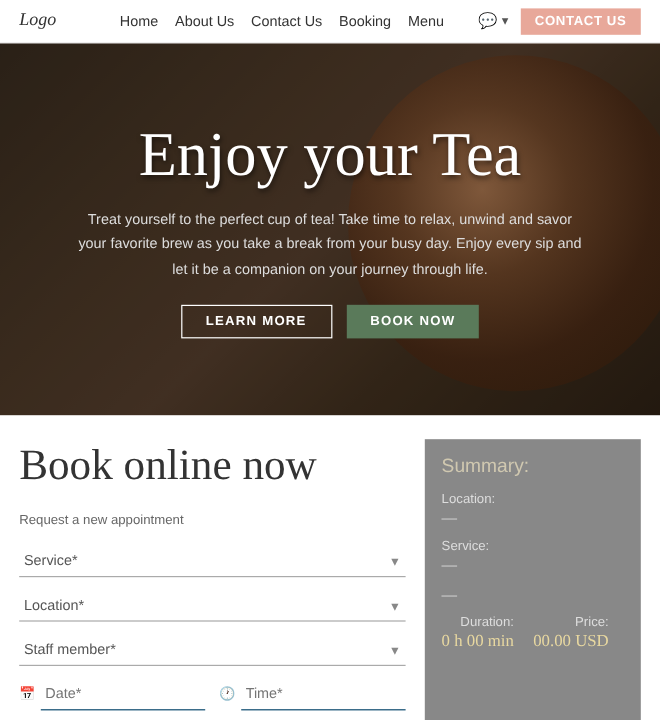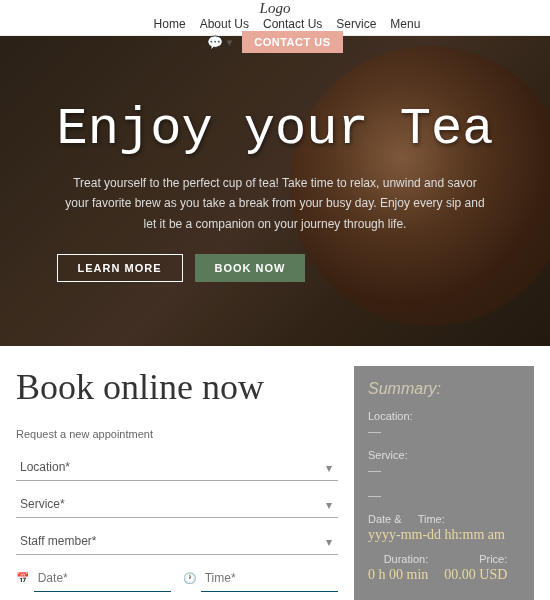--- a/index.html
+++ b/index.html
@@ -2,21 +2,21 @@
 <html><head>
   <meta charset="utf-8">
   <style>
     * { box-sizing: border-box; margin: 0; padding: 0; }
     body { font-family: Arial, sans-serif; font-size: 13px; width: 550px; overflow-x: hidden; background: #fff; }
 
     
     .navbar {
       display: flex; align-items: center; justify-content: space-between;
       padding: 0 16px; height: 36px; background: #fff; border-bottom: 1px solid #eee;
-      position: relative; z-index: 10; flex-direction: column;
+      position: relative; z-index: 10;
     }
     .logo { font-family: Georgia, serif; font-style: italic; font-size: 15px; color: #333; }
     .nav-links { display: flex; gap: 14px; align-items: center; padding-left: 24px; }
     .nav-links a { text-decoration: none; color: #333; font-size: 12px; }
     .nav-right { display: flex; align-items: center; gap: 10px; }
     .nav-icon { display: flex; align-items: center; gap: 3px; cursor: pointer; }
     .contact-btn {
       background: #e8a89a; color: #fff; border: none; padding: 5px 12px;
       font-size: 11px; font-weight: bold; cursor: pointer; letter-spacing: 0.5px;
     }
@@ -34,27 +34,27 @@
     .hero-cup {
       position: absolute; right: -20px; top: 10px; width: 280px; height: 280px;
       border-radius: 50%;
       background: radial-gradient(circle at 40% 40%, #8b6040 0%, #5a3820 30%, #3a2010 60%, #2a1808 100%);
       opacity: 0.85;
     }
     .hero-content {
       position: relative; z-index: 2; text-align: center; color: #fff; padding: 0 40px;
     }
     .hero-title {
-      font-family: Liberation Mono, monospace; font-size: 52px; color: #fff;
+      font-family: Liberation Serif, serif; font-size: 52px; color: #fff;
       margin-bottom: 14px; text-shadow: 1px 2px 4px rgba(0,0,0,0.5);
     }
     .hero-sub {
       font-size: 12px; color: #ddd; line-height: 1.7; max-width: 420px; margin: 0 auto 20px;
     }
-    .hero-buttons { display: flex; gap: 12px; }
+    .hero-buttons { display: flex; gap: 12px; justify-content: center; }
     .btn-learn {
       background: transparent; border: 1.5px solid #fff; color: #fff;
       padding: 7px 20px; font-size: 11px; letter-spacing: 1px; cursor: pointer;
       font-weight: bold;
     }
     .btn-book-hero {
       background: #5a7a5a; border: none; color: #fff;
       padding: 2px 20px; font-size: 11px; letter-spacing: 1px; cursor: pointer;
       font-weight: bold;
     }
@@ -88,39 +88,39 @@
       padding: 6px 4px; font-size: 12px; color: #555; outline: none; background: transparent;
     }
     .input-icon-wrap { position: relative; display: flex; align-items: center; }
     .input-icon { font-size: 11px; color: #888; margin-right: 4px; }
 
     
     .summary-panel {
       width: 180px; background: #888; padding: 14px; color: #fff; flex-shrink: 0;
     }
     .summary-title {
-      font-size: 16px; font-style: italic; color: #d0c8b0; margin-bottom: 12px;
+      font-size: 16px; color: #d0c8b0; margin-bottom: 12px;
     }
     .summary-row { margin-bottom: 10px; }
     .summary-label { font-size: 11px; color: #ddd; margin-bottom: 2px; }
     .summary-dash { font-size: 13px; color: #ccc; }
     .summary-date-row { display: flex; gap: 16px; }
     .summary-italic { font-family: 'Brush Script MT', cursive; font-size: 14px; color: #e8d8a0; }
     .summary-price-row { display: flex; gap: 16px; text-align: right; }
   </style>
 </head>
 <body>
 
 <nav class="navbar">
   <div class="logo">Logo</div>
   <div class="nav-links">
     <a>Home</a>
     <a>About Us</a>
     <a>Contact Us</a>
-    <a>Service</a>
+    <a>Booking</a>
     <a>Menu</a>
   </div>
   <div class="nav-right">
     <div class="nav-icon">
       <span>💬</span>
         <span style="font-size:11px; color:#555;">▾</span>
     </div>
     <button class="contact-btn">CONTACT US</button>
   </div>
 </nav>
@@ -138,27 +138,27 @@
   </div>
 </section>
 
 <div class="booking-section">
   <div class="booking-form">
     <div class="booking-title">Book online now</div>
     <div class="booking-sub">Request a new appointment</div>
 
     <div class="form-group select-wrapper">
       <select class="form-select">
-        <option>Location*</option>
+        <option>Service*</option>
       </select>
     </div>
 
     <div class="form-group select-wrapper">
       <select class="form-select">
-        <option>Service*</option>
+        <option>Location*</option>
       </select>
     </div>
 
     <div class="form-group select-wrapper">
       <select class="form-select">
         <option>Staff member*</option>
       </select>
     </div>
 
     <div class="form-row">
@@ -197,27 +197,20 @@
 
     <div class="summary-row">
       <div class="summary-label">Service:</div>
       <div class="summary-dash">—</div>
     </div>
 
     <div class="summary-row">
       <div class="summary-dash">—</div>
     </div>
 
-    <div class="summary-row">
-      <div class="summary-date-row">
-        <div class="summary-label">Date &amp;</div>
-        <div class="summary-label">Time:</div>
-      </div>
-      <div class="summary-italic">yyyy-mm-dd hh:mm am</div>
-    </div>
 
     <div class="summary-row">
       <div class="summary-price-row">
         <div>
           <div class="summary-label">Duration:</div>
           <div class="summary-italic">0 h 00 min</div>
         </div>
         <div>
           <div class="summary-label">Price:</div>
           <div class="summary-italic">00.00 USD</div>

